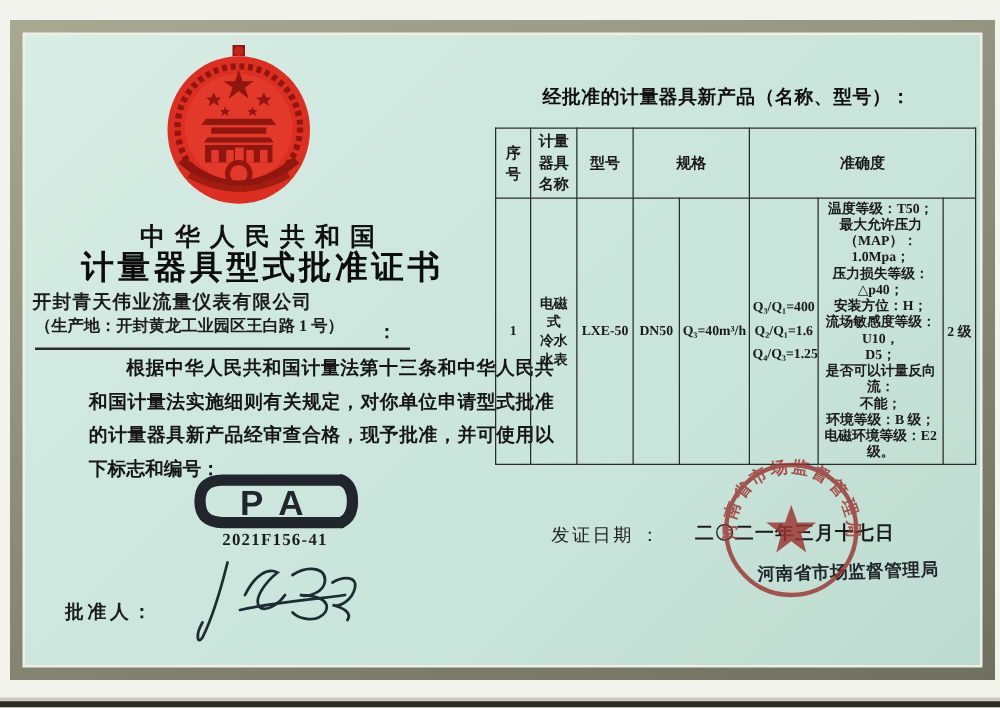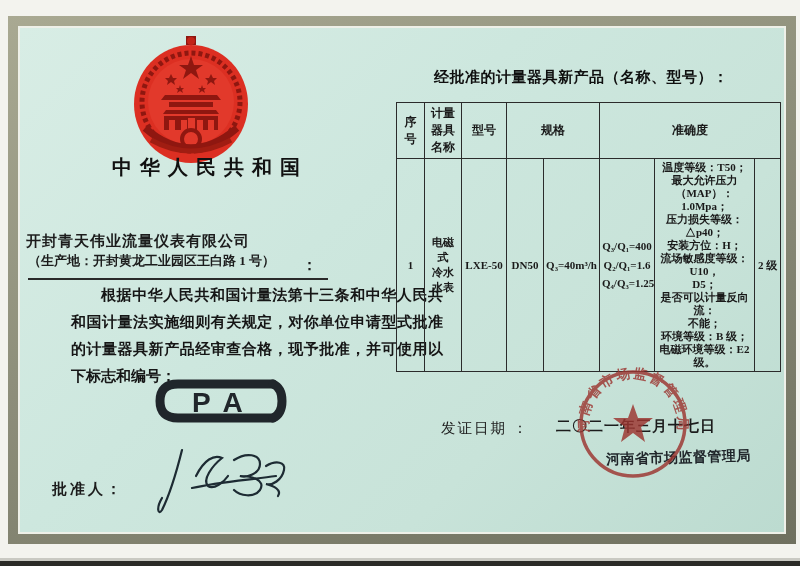--- a/index.html
+++ b/index.html
@@ -18,25 +18,25 @@
     background:linear-gradient(160deg,#a9a992 0%, #8e8f7b 45%, #6f705f 100%);
     padding:10px;
   }
   .paper {
     position:relative; width:100%; height:100%;
     border:2px solid #eef0e8;
     background:linear-gradient(135deg,#d8ede5 0%, #cde7de 40%, #c8e3d9 70%, #bcdbd0 100%);
     overflow:hidden;
   }
   .abs { position:absolute; }
-  .prelines { white-space:pre-line;font-family:Liberation Serif, serif; }
+  .prelines { white-space:pre-line; }
 
   
   .emblem { left:110px; top:8px; width:122px; height:128px; }
-  .country-title { left:0; top:126px; width:380px; text-align:center;
+  .country-title { left:0; top:148px; width:380px; text-align:center;
     font-size:20px; font-weight:bold; letter-spacing:8px; color:#111; }
   .cert-title { left:0; top:168px; width:380px; text-align:center;
     font-size:26px; font-weight:bold; letter-spacing:3px; color:#0d0d0d; }
   .company { left:6px; top:204px; font-size:15px; font-weight:bold; letter-spacing:1px; }
   .address-row { left:8px; top:224px; width:300px; font-size:13px; font-weight:bold;
     border-bottom:2px solid #2a2a2a; padding-bottom:8px; }
   .blank-colon { left:282px; top:228px; font-size:15px; font-weight:bold; }
   .paragraph { left:12px; top:254px; width:372px; font-size:15px; font-weight:bold;
     line-height:27px; text-indent:2em; text-align:justify; word-break:break-all; color:#161616;margin-left:39px; }
   .cpa-logo { left:132px; top:350px; width:135px; height:46px; }
@@ -91,30 +91,32 @@
       <rect x="50" y="84" width="6" height="10" fill="#e2392b"></rect>
       <rect x="57" y="82" width="7" height="12" fill="#e2392b"></rect>
       <rect x="66" y="84" width="6" height="10" fill="#e2392b"></rect>
       <rect x="77" y="84" width="6" height="10" fill="#e2392b"></rect>
       <circle cx="60" cy="103" r="9" fill="none" stroke="#8f1710" stroke-width="4"></circle>
       <path d="M14,92 Q60,132 106,92" fill="none" stroke="#8f1710" stroke-width="7"></path>
       <path d="M20,104 Q60,126 100,104" fill="none" stroke="#a01d12" stroke-width="5"></path>
     </svg>
 
     <div class="abs country-title">中华人民共和国</div>
+    <div class="abs cert-title">计量器具型式批准证书</div>
     <div class="abs company">开封青天伟业流量仪表有限公司</div>
     <div class="abs address-row">（生产地：开封黄龙工业园区王白路 1 号）</div>
     <div class="abs blank-colon">：</div>
     <div class="abs paragraph">根据中华人民共和国计量法第十三条和中华人民共和国计量法实施细则有关规定，对你单位申请型式批准的计量器具新产品经审查合格，现予批准，并可使用以下标志和编号：</div>
 
     <svg class="abs cpa-logo" viewBox="0 0 135 46">
       <path d="M121,6 H26 Q8,6 8,23 Q8,40 26,40 H121" fill="none" stroke="#20262b" stroke-width="9" stroke-linecap="round"></path>
       <path d="M121,6 Q130,10 130,23 Q130,36 121,40" fill="none" stroke="#20262b" stroke-width="9" stroke-linecap="round"></path>
       <text x="40" y="34" font-size="28" font-weight="bold" letter-spacing="14" fill="#20262b" font-family="Liberation Sans, sans-serif">PA</text>
     </svg>
+    <div class="abs cpa-number">2021F156-41</div>
 
     <div class="abs approver">批准人：</div>
     <svg class="abs signature" viewBox="0 0 150 85">
       <g fill="none" stroke="#1d2b33" stroke-width="2.2" stroke-linecap="round">
         <path d="M34,14 C30,30 22,58 14,74 C10,80 8,72 14,62"></path>
         <path d="M48,40 C56,24 66,18 74,22 C64,30 54,44 60,50 C66,54 76,46 80,40"></path>
         <path d="M86,24 C98,16 112,18 112,28 C112,38 98,42 92,40 C104,40 118,44 112,54 C106,62 92,60 86,54"></path>
         <path d="M118,30 C128,24 138,26 136,34 C134,44 124,50 118,48 C126,50 134,54 130,60"></path>
         <path d="M44,52 C70,46 100,44 128,40"></path>
       </g>

